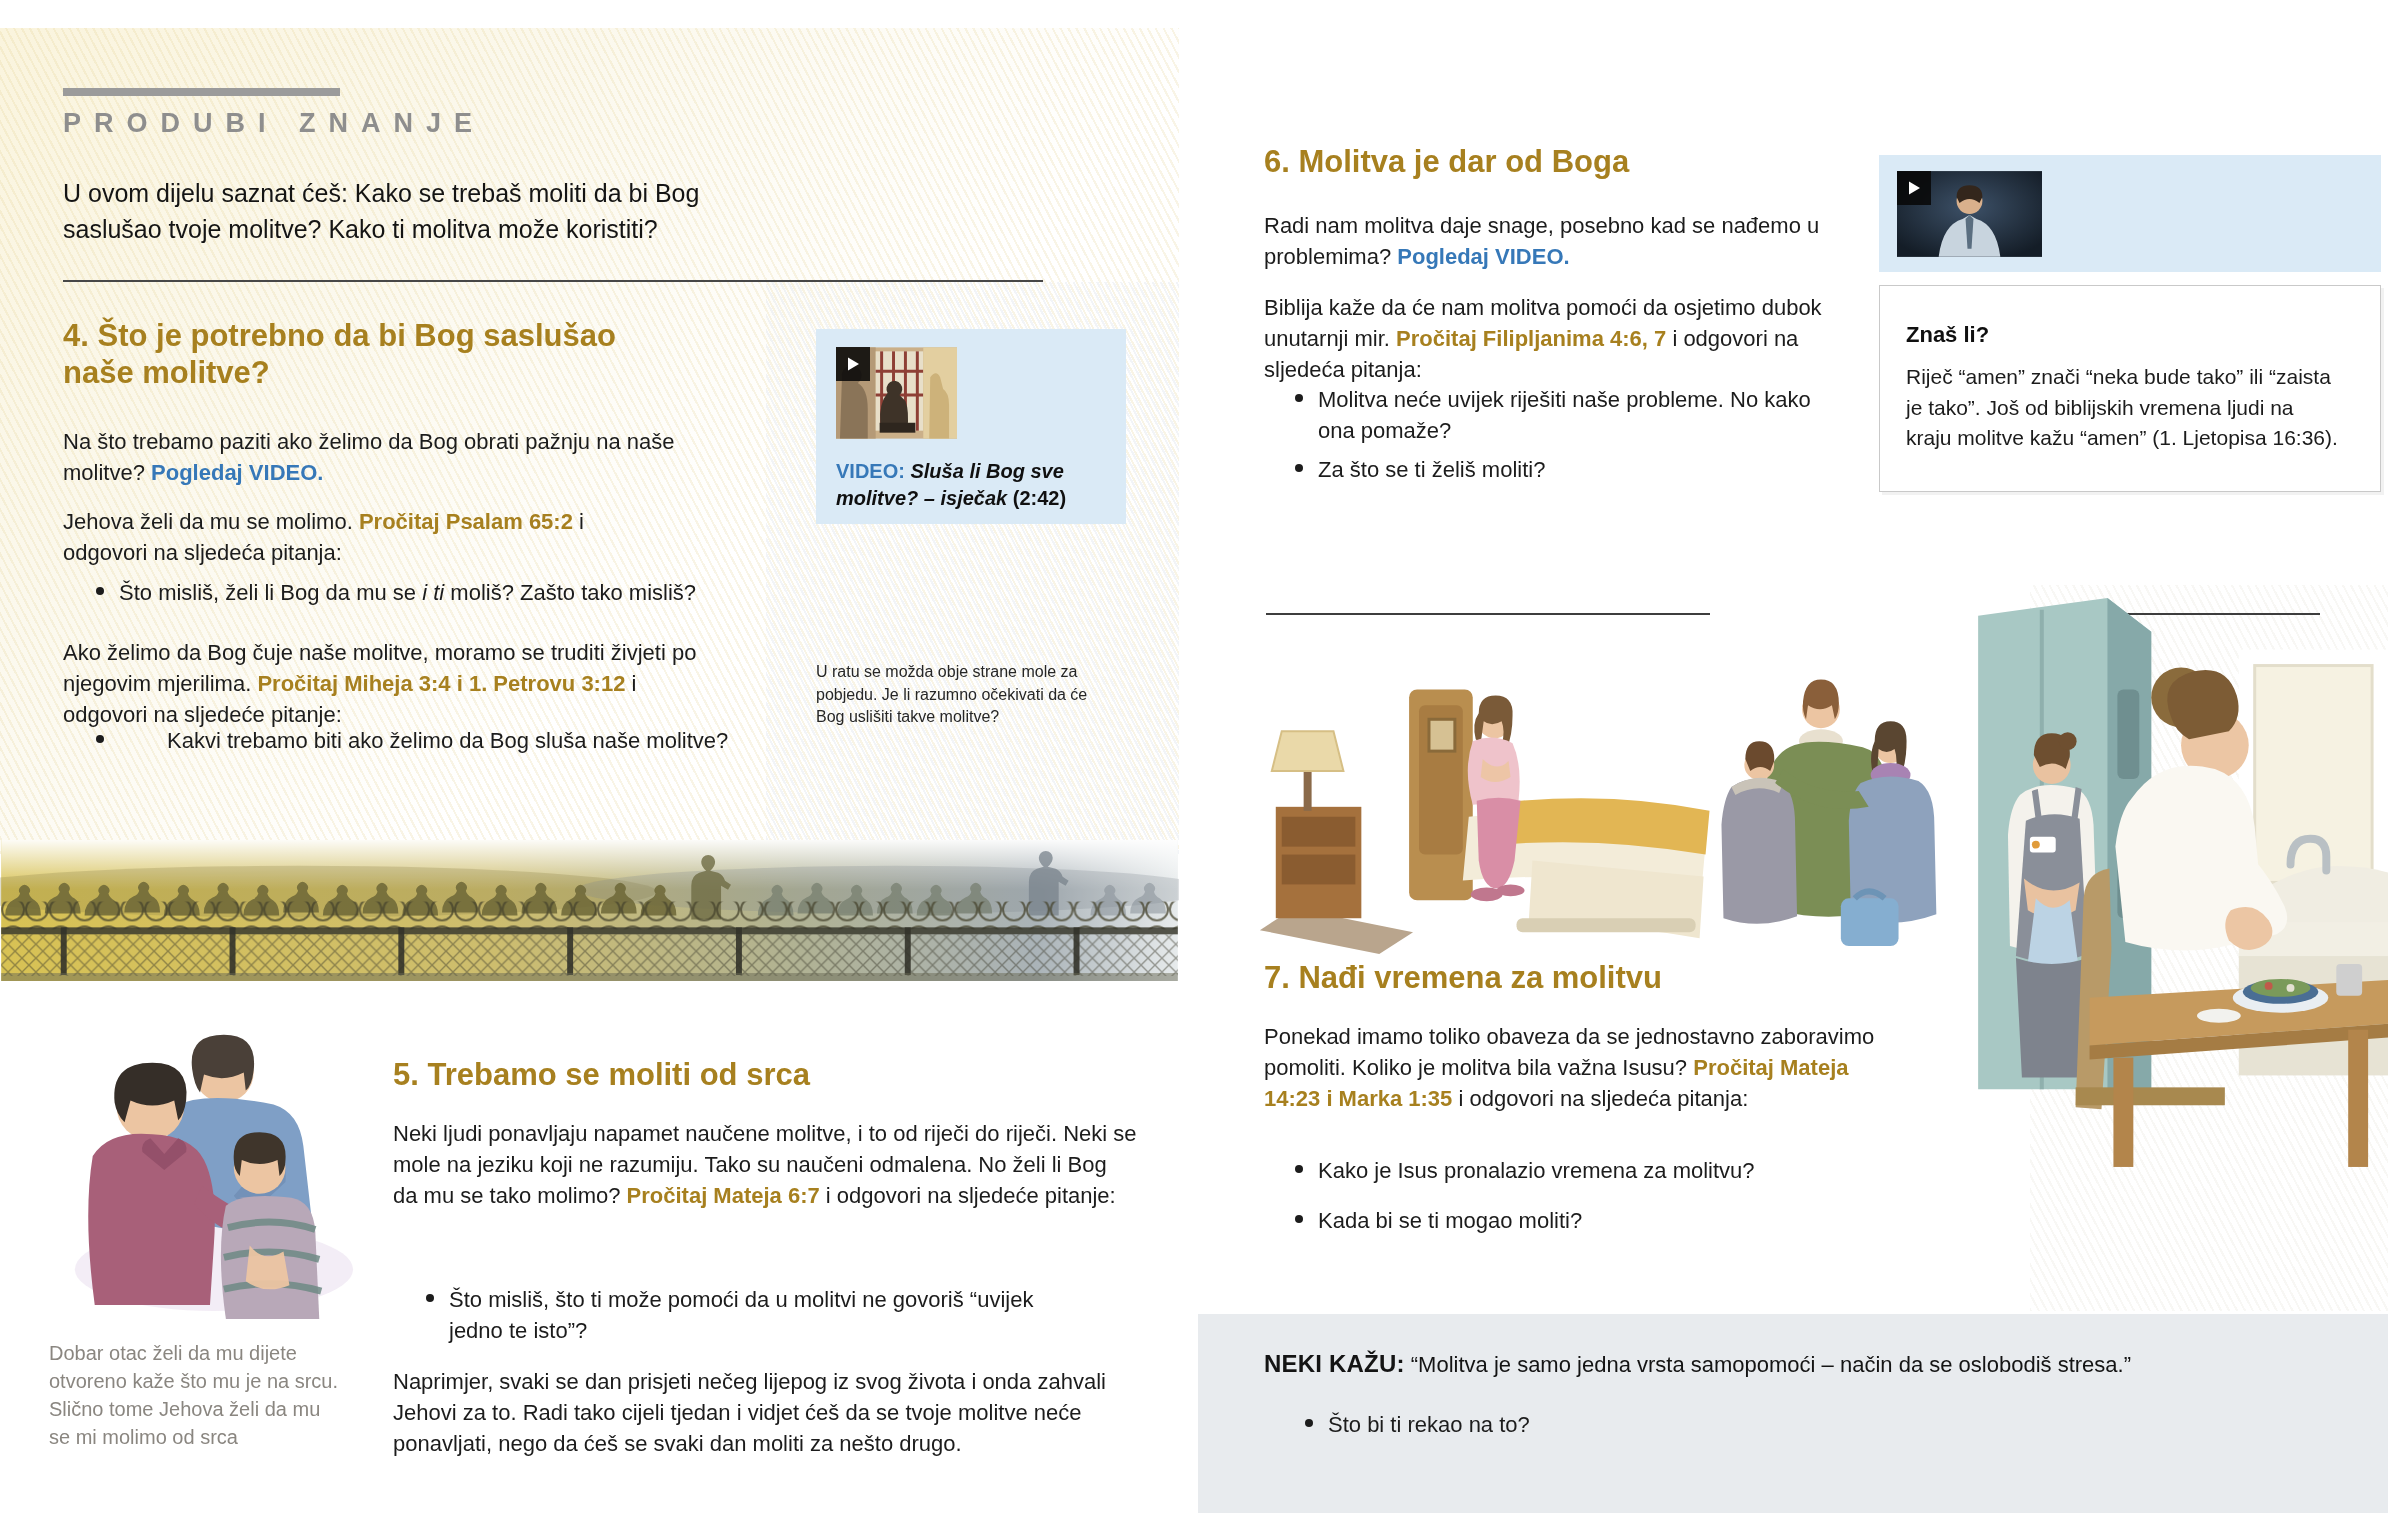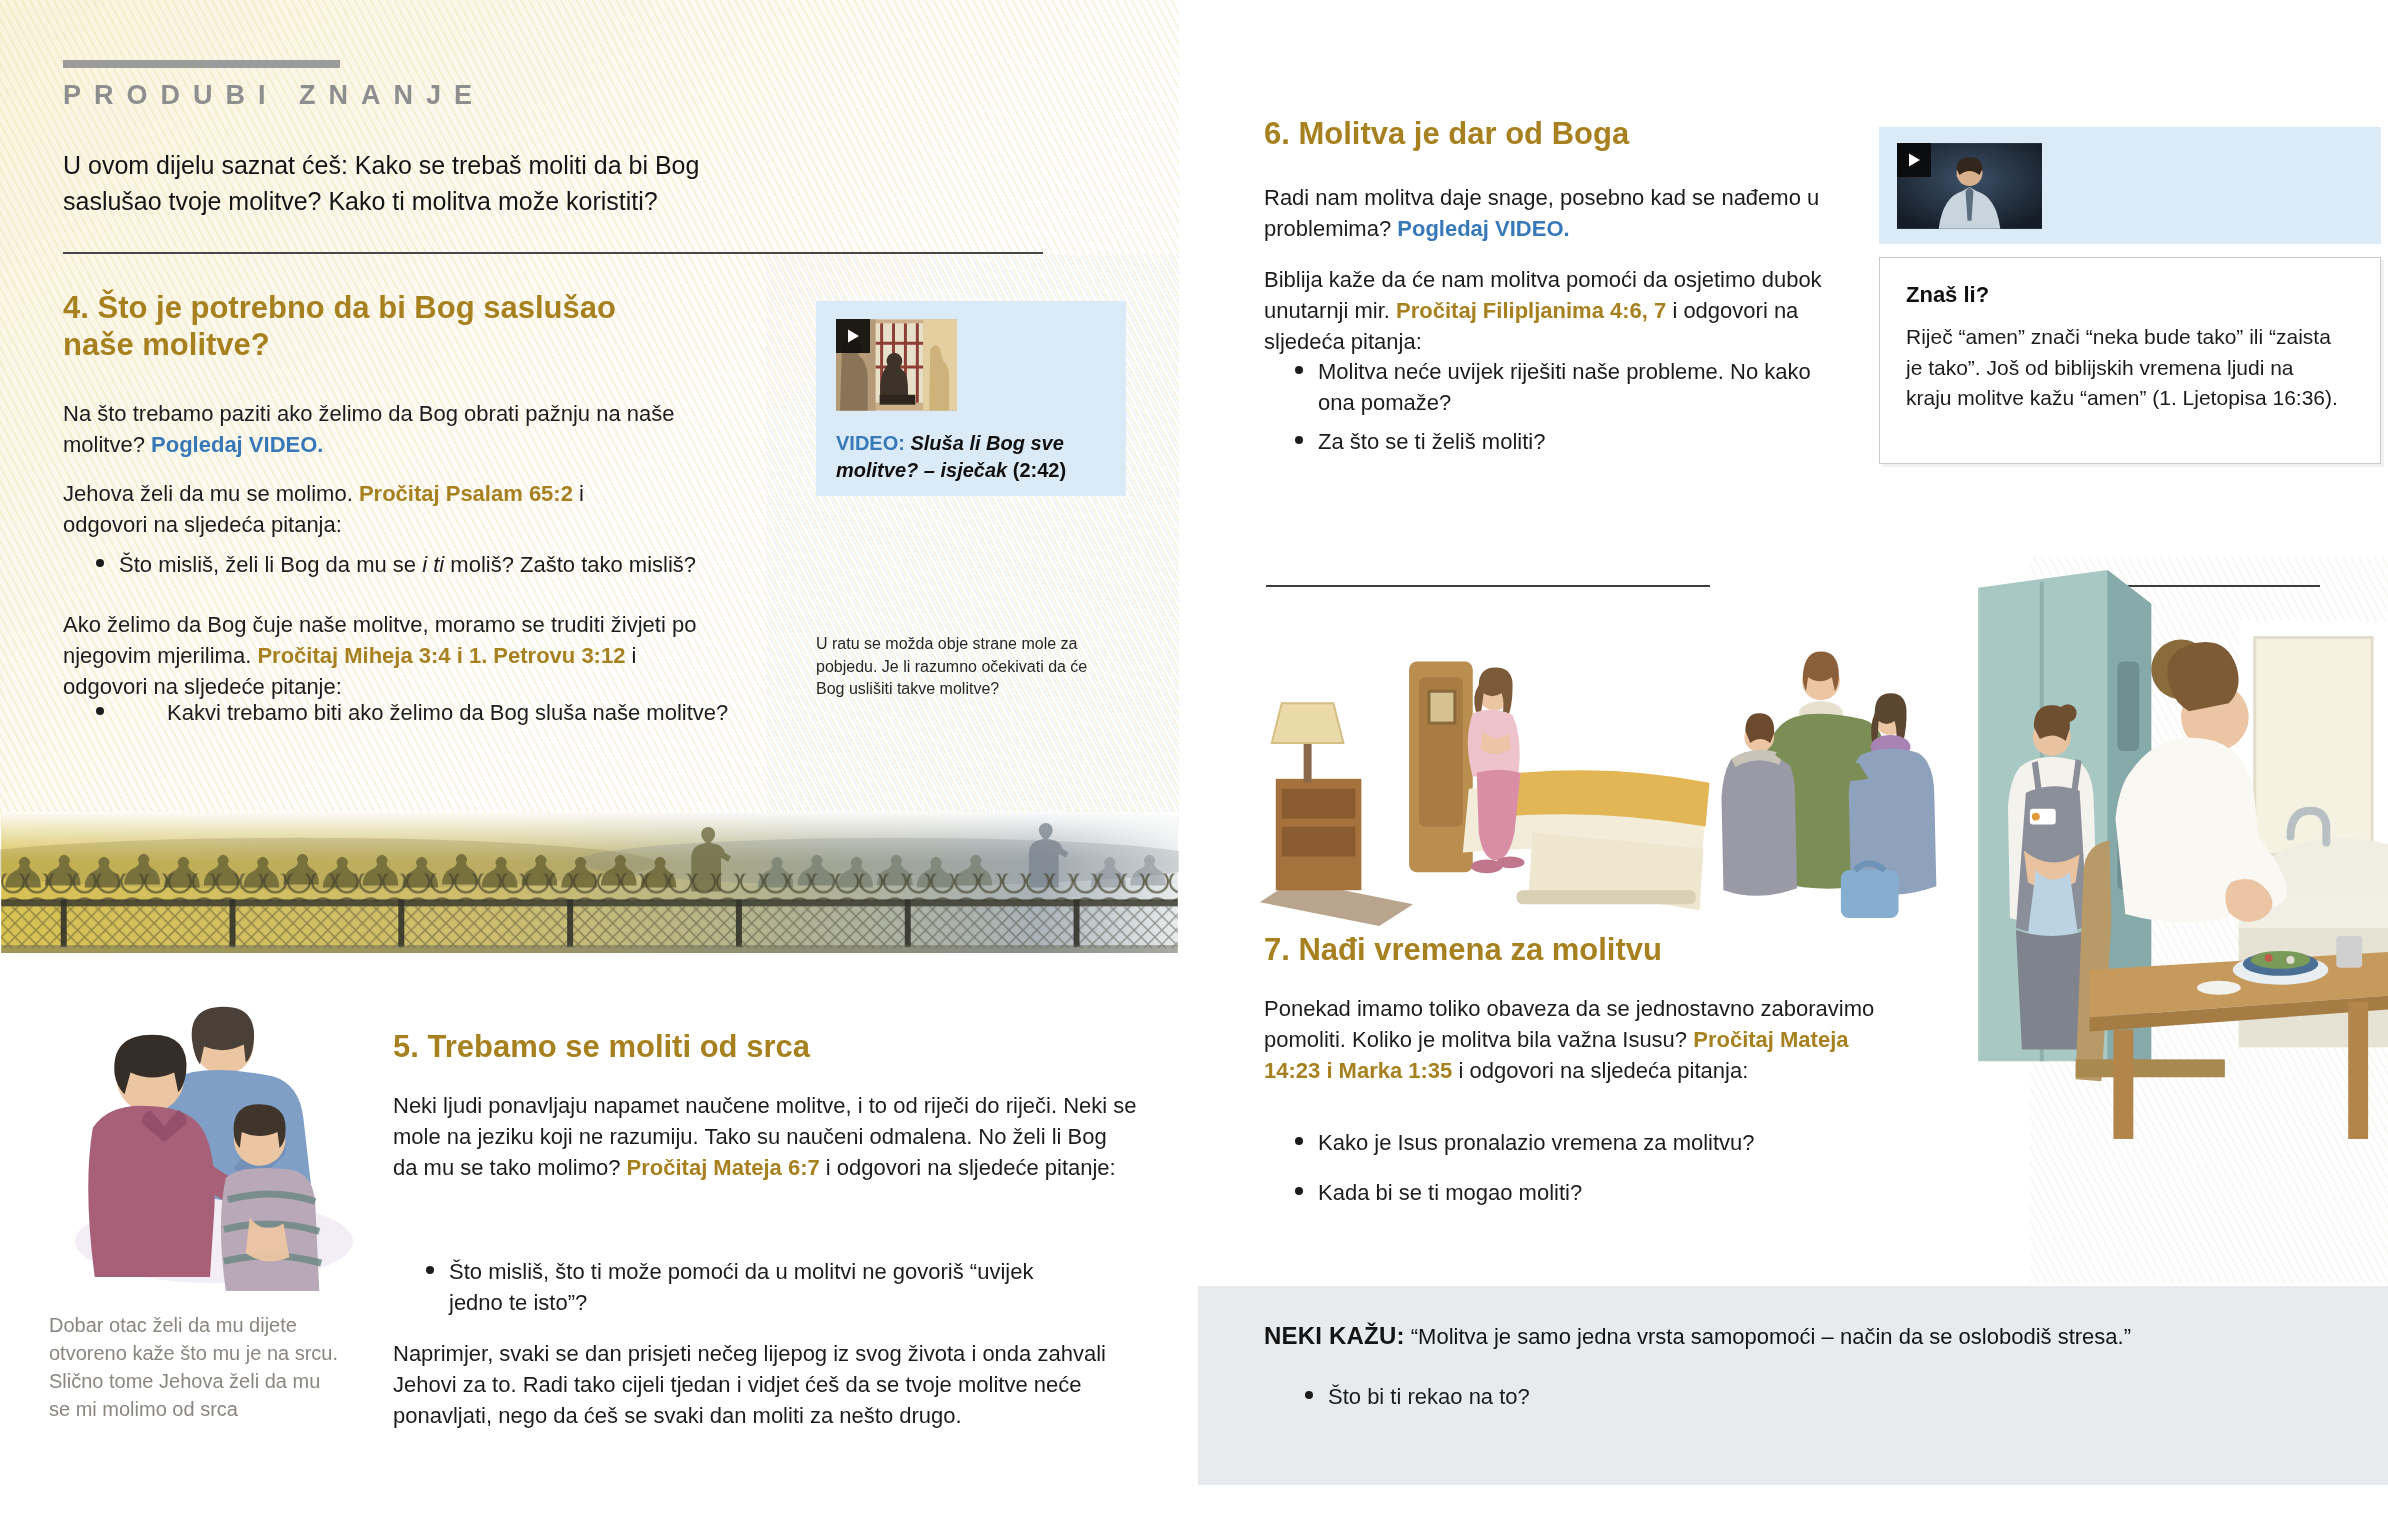--- a/index.html
+++ b/index.html
@@ -1,17 +1,17 @@
 <!DOCTYPE html>
 <html><head>
 <meta charset="utf-8">
 <style>
   html,body{margin:0;padding:0;background:#ffffff;}
   .canvas{position:relative;width:2388px;height:1485px;background:#ffffff;overflow:hidden;
-          font-family:"Liberation Sans","DejaVu Sans",sans-serif;}
+          font-family:"Liberation Sans","DejaVu Sans",sans-serif;margin-top:28px;}
   .abs{position:absolute;}
 
   
   .lp-bg{left:0;top:0;width:1179px;height:826px;
     background:
       repeating-linear-gradient(62deg, rgba(226,206,140,.22) 0 2px, rgba(255,255,255,0) 2px 7px),
       linear-gradient(135deg,#faf4dd 0%,#fbf8ec 28%,#ffffff 62%);}
   .lp-bg2{left:766px;top:254px;width:413px;height:572px;
     background:repeating-linear-gradient(62deg, rgba(176,189,209,.16) 0 2px, rgba(255,255,255,0) 2px 7px);}
   .rp-bg{left:2030px;top:557px;width:358px;height:726px;
@@ -34,21 +34,21 @@
   .thumb{position:absolute;overflow:hidden;}
   .play{position:absolute;width:34px;height:34px;background:rgba(8,8,8,.88);display:flex;align-items:center;justify-content:center;}
   .play svg{display:block;}
   .vcap{font-size:20px;line-height:1.35;font-weight:bold;color:#101010;}
   .vlabel{color:#3678b8;}
   .vtitle{font-style:italic;}
 
   .note{left:816px;top:633px;width:299px;font-size:16px;line-height:1.42;color:#262626;}
 
   .knowbox{left:1879px;top:257px;width:502px;height:207px;background:#ffffff;border:1px solid #c9c9c9;
-           box-shadow:3px 3px 0 rgba(0,0,0,.05);box-sizing:border-box;padding:24px 26px;}
+           box-shadow:3px 3px 0 rgba(0,0,0,.05);box-sizing:border-box;padding:36px 26px;}
   .knowtitle{font-size:22px;font-weight:bold;color:#101010;}
   .knowbody{margin-top:14px;width:438px;font-size:21px;line-height:1.46;color:#1c1c1c;}
 
   .caption{left:49px;top:1311px;width:294px;font-size:20px;line-height:1.4;color:#8a8680;}
 
   .divider{height:2px;background:#3d3d3d;}
 
   .graypanel{left:1198px;top:1286px;width:1190px;height:250px;background:#e8ebee;}
   .somesay{left:1264px;top:1319px;width:1045px;font-size:22px;line-height:1.4;color:#141414;}
   .somesay-label{font-size:24px;font-weight:bold;letter-spacing:0.2px;}

